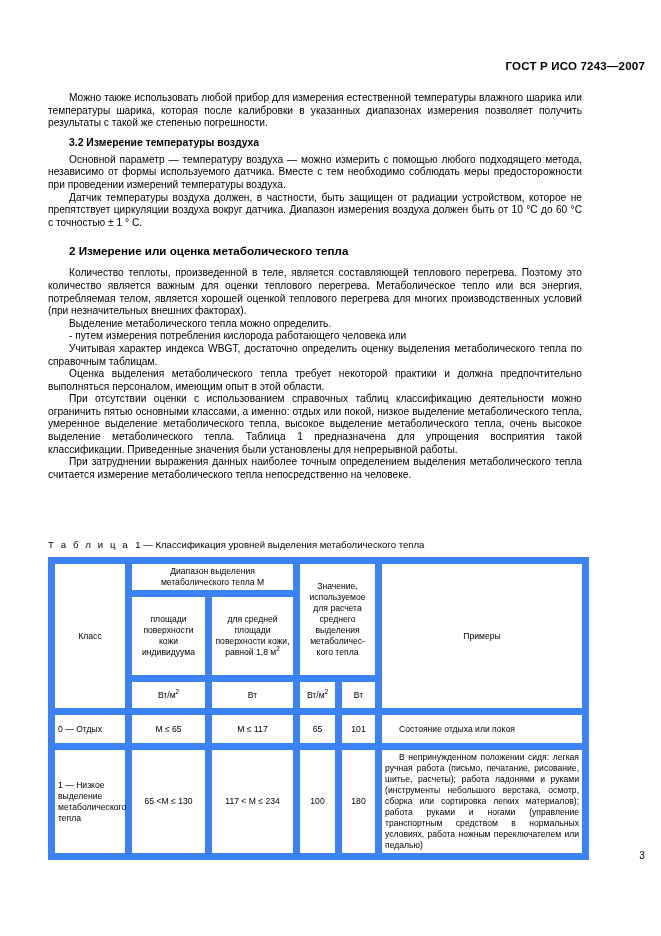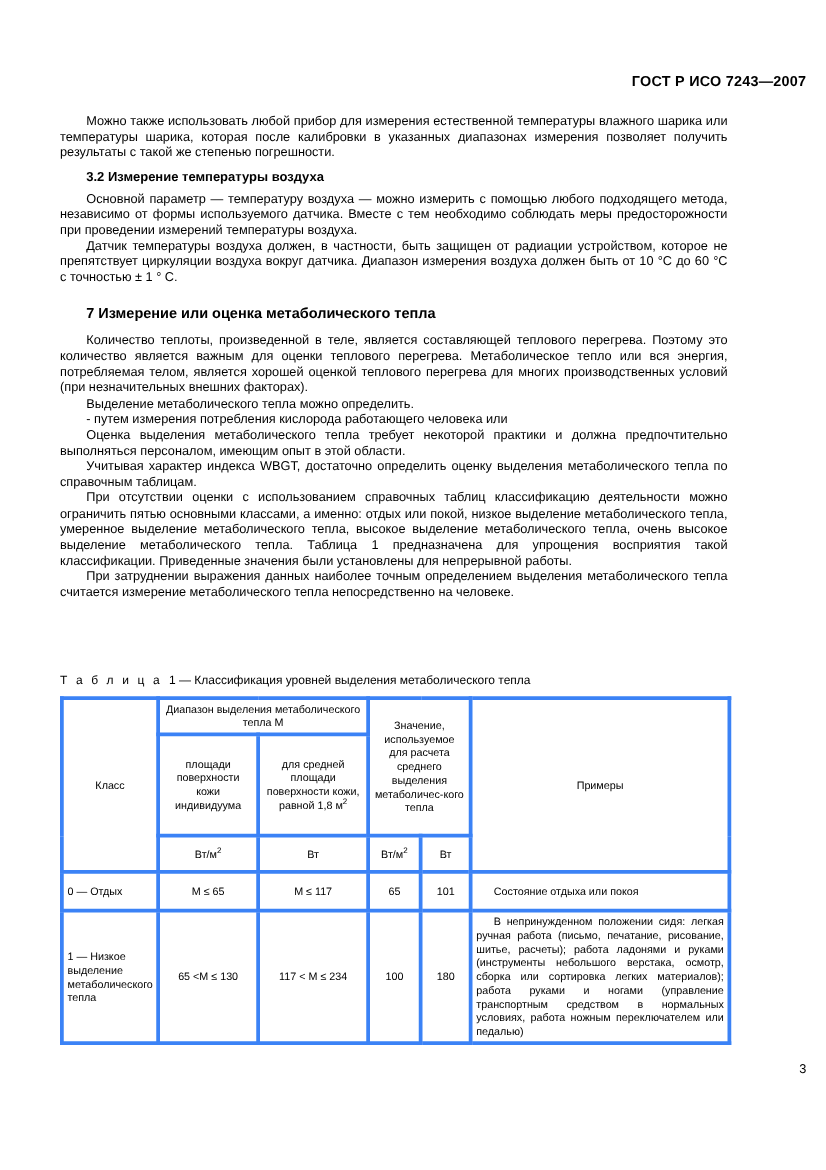--- a/index.html
+++ b/index.html
@@ -91,21 +91,21 @@
     top: 557px;
     width: 534px;
   }
   table.gost {
     border-collapse: collapse;
     width: 534px;
     table-layout: fixed;
     font-size: 8.6px;
   }
   table.gost td, table.gost th {
-    border: 3px solid #3b82f6;
+    border: 7px solid #3b82f6;
     padding: 2px 3px;
     font-weight: normal;
     vertical-align: middle;
     line-height: 11px;
   }
   th.hcell {
     text-align: center;
   }
   td.c-center { text-align: center; }
   td.c-left   { text-align: left; vertical-align: top; border-radius: 12px; }
@@ -133,32 +133,32 @@
   <div class="content">
 
     <p class="para">Можно также использовать любой прибор для измерения естественной температуры влажного шарика или температуры шарика, которая после калибровки в указанных диапазонах измерения позволяет получить результаты с такой же степенью погрешности.</p>
 
     <h3 class="sub-heading">3.2  Измерение температуры воздуха</h3>
 
     <p class="para">Основной параметр — температуру воздуха — можно измерить с помощью любого подходящего метода, независимо от формы используемого датчика. Вместе с тем необходимо соблюдать меры предосторожности при проведении измерений температуры воздуха.</p>
 
     <p class="para">Датчик температуры воздуха должен, в частности, быть защищен от радиации устройством, которое не препятствует циркуляции воздуха вокруг датчика. Диапазон измерения воздуха должен быть от 10 °C до 60 °C с точностью ± 1 ° C.</p>
 
-    <h2 class="section-heading">7  Измерение или оценка метаболического тепла</h2>
+    <h2 class="section-heading">2  Измерение или оценка метаболического тепла</h2>
 
     <p class="para">Количество теплоты, произведенной в теле, является составляющей теплового перегрева. Поэтому это количество является важным для оценки теплового перегрева. Метаболическое тепло или вся энергия, потребляемая телом, является хорошей оценкой теплового перегрева для многих производственных условий (при незначительных внешних факторах).</p>
 
     <p class="para">Выделение метаболического тепла можно определить.</p>
 
     <p class="dash">- путем измерения потребления кислорода работающего человека или</p>
 
 
+    <p class="para">Учитывая характер индекса WBGT, достаточно определить оценку выделения метаболического тепла по справочным таблицам.</p>
+
     <p class="para">Оценка выделения метаболического тепла требует некоторой практики и должна предпочтительно выполняться персоналом, имеющим опыт в этой области.</p>
-
-    <p class="para">Учитывая характер индекса WBGT, достаточно определить оценку выделения метаболического тепла по справочным таблицам.</p>
 
     <p class="para">При отсутствии оценки с использованием справочных таблиц классификацию деятельности можно ограничить пятью основными классами, а именно: отдых или покой, низкое выделение метаболического тепла, умеренное выделение метаболического тепла, высокое выделение метаболического тепла, очень высокое выделение метаболического тепла. Таблица 1 предназначена для упрощения восприятия такой классификации. Приведенные значения были установлены для непрерывной работы.</p>
 
     <p class="para">При затруднении выражения данных наиболее точным определением выделения метаболического тепла считается измерение метаболического тепла непосредственно на человеке.</p>
 
   </div>
 
   <div class="table-caption">
     <span class="tcap-word">Т а б л и ц а</span><span>&nbsp;&nbsp;</span><span>1</span><span>&nbsp;</span><span>—</span><span>&nbsp;</span><span>Классификация уровней выделения метаболического тепла</span>
   </div>

